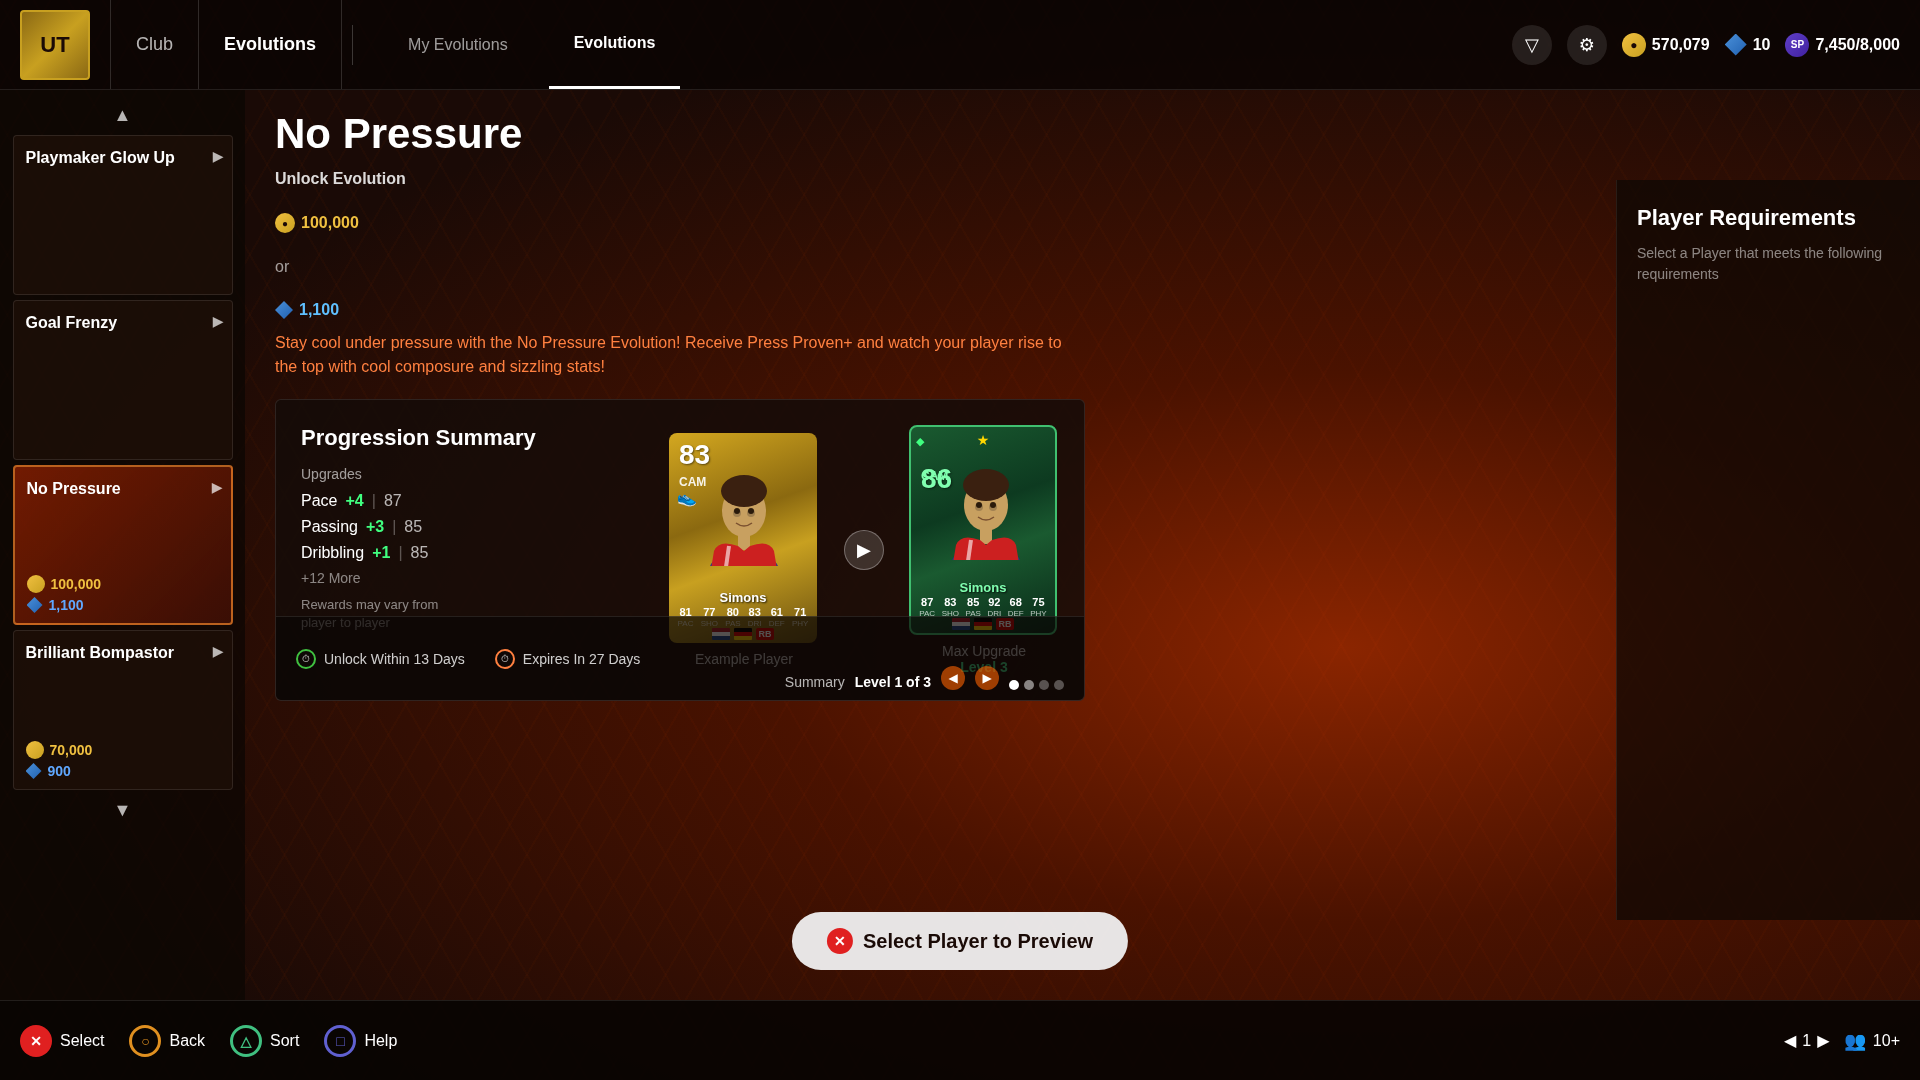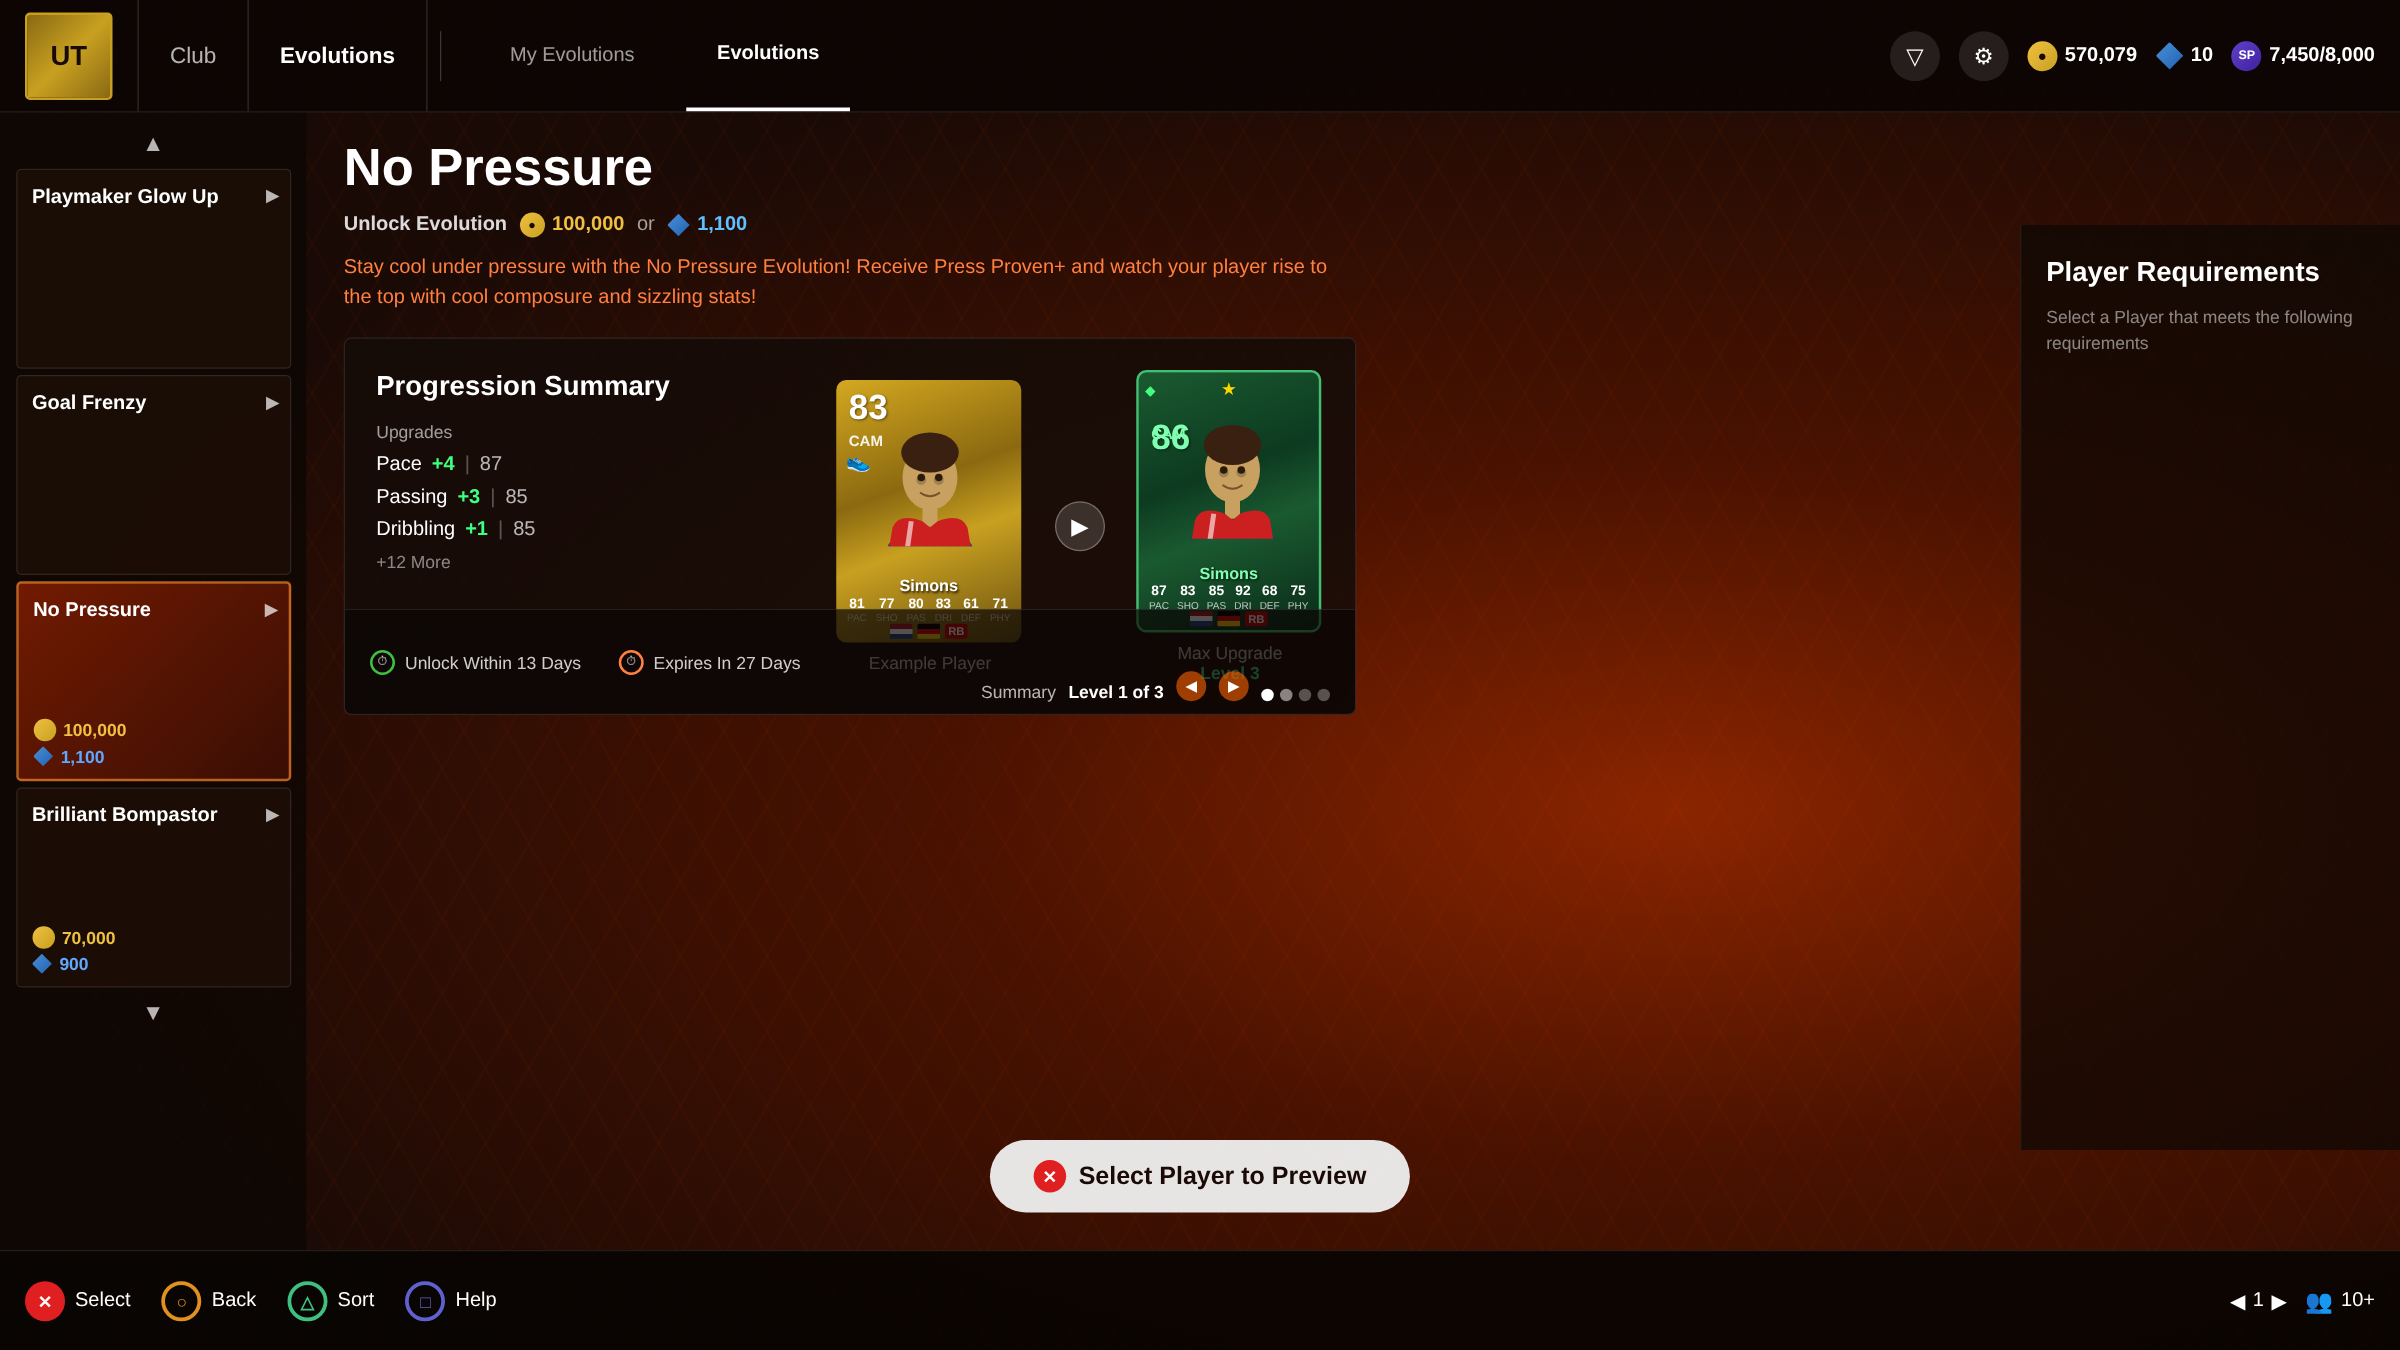--- a/index.html
+++ b/index.html
@@ -272,25 +272,25 @@
 
     .page-title {
       font-size: 42px;
       font-weight: bold;
       color: white;
       margin-bottom: 12px;
     }
 
     .unlock-row {
       display: flex;
-      align-items: center;
-      gap: 10px;
+      gap: 25px;
       margin-bottom: 12px;
       font-size: 16px;
       color: rgba(255,255,255,0.85);
+      flex-direction: column;
     }
 
     .unlock-label { font-weight: bold; }
 
     .unlock-cost {
       display: flex;
       align-items: center;
       gap: 6px;
       font-weight: bold;
       color: #f0c040;
@@ -854,20 +854,21 @@
           <div class="upgrade-row">
             <span class="upgrade-name">Dribbling</span>
             <span class="upgrade-plus">+1</span>
             <span class="upgrade-divider">|</span>
             <span class="upgrade-base">85</span>
           </div>
           <div class="more-text">+12 More</div>
         </div>
 
 
+        <div class="rewards-note">Rewards may vary from<br>player to player</div>
       </div>
 
       <div class="player-cards-area">
 
         <div class="player-card">
           <div class="fifa-card gold">
             <div class="card-rating">83</div>
             <div class="card-position">CAM</div>
             <div class="card-shoe-icon">👟</div>
 

